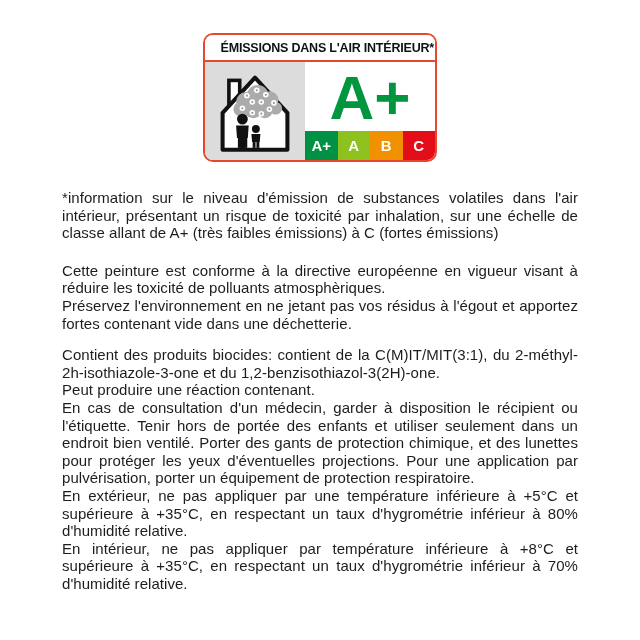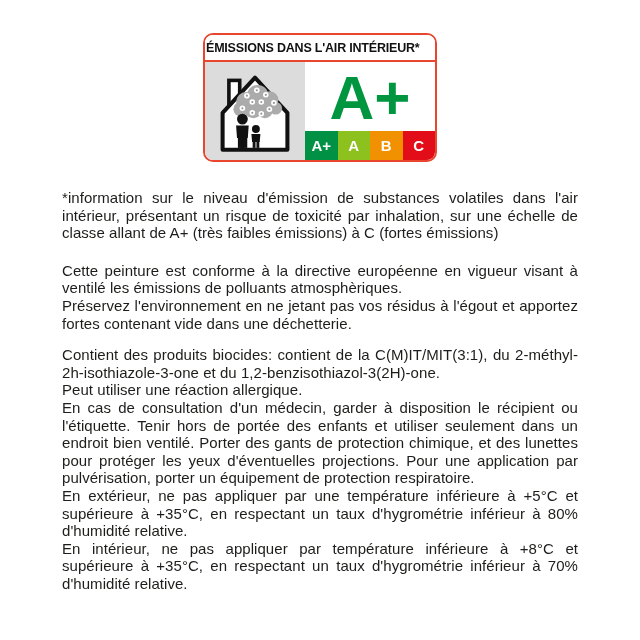--- a/index.html
+++ b/index.html
@@ -27,21 +27,21 @@
     border-radius: 10px;
     overflow: hidden;
     background: #ffffff;
   }
   .badge-title {
     background: #ffffff;
     border-bottom: 2px solid #e8462e;
     font-weight: bold;
     font-size: 12.5px;
     letter-spacing: -0.2px;
-    text-align: left;
+    text-align: right;
     padding: 6px 1px 5px 1px;
     line-height: 14px;
     color: #111111;
     white-space: nowrap;
   }
   .badge-body {
     display: flex;
     height: 98px;
   }
   .house-panel {
@@ -195,25 +195,25 @@
         </div>
       </div>
     </div>
   </div>
 
   <div class="content">
     <div class="note-block">
       <p>*information sur le niveau d'émission de substances volatiles dans l'air intérieur, présentant un risque de toxicité par inhalation, sur une échelle de classe allant de A+ (très faibles émissions) à C (fortes émissions)</p>
     </div>
     <div class="regulatory-block">
-      <p>Cette peinture est conforme à la directive européenne en vigueur visant à ventilé les émissions de polluants atmosphèriques.</p>
+      <p>Cette peinture est conforme à la directive européenne en vigueur visant à réduire les toxicité de polluants atmosphèriques.</p>
       <p>Préservez l'environnement en ne jetant pas vos résidus à l'égout et apportez fortes contenant vide dans une déchetterie.</p>
     </div>
     <div class="warnings-block">
       <p>Contient des produits biocides: contient de la C(M)IT/MIT(3:1), du 2-méthyl-2h-isothiazole-3-one et du 1,2-benzisothiazol-3(2H)-one.</p>
-      <p>Peut utiliser une réaction allergique.</p>
+      <p>Peut produire une réaction contenant.</p>
       <p>En cas de consultation d'un médecin, garder à disposition le récipient ou l'étiquette. Tenir hors de portée des enfants et utiliser seulement dans un endroit bien ventilé. Porter des gants de protection chimique, et des lunettes pour protéger les yeux d'éventuelles projections. Pour une application par pulvérisation, porter un équipement de protection respiratoire.</p>
       <p>En extérieur, ne pas appliquer par une température inférieure à +5°C et supérieure à +35°C, en respectant un taux d'hygrométrie inférieur à 80% d'humidité relative.</p>
       <p>En intérieur, ne pas appliquer par température inférieure à +8°C et supérieure à +35°C, en respectant un taux d'hygrométrie inférieur à 70% d'humidité relative.</p>
     </div>
   </div>
 
 </div>
 
 </body></html>

